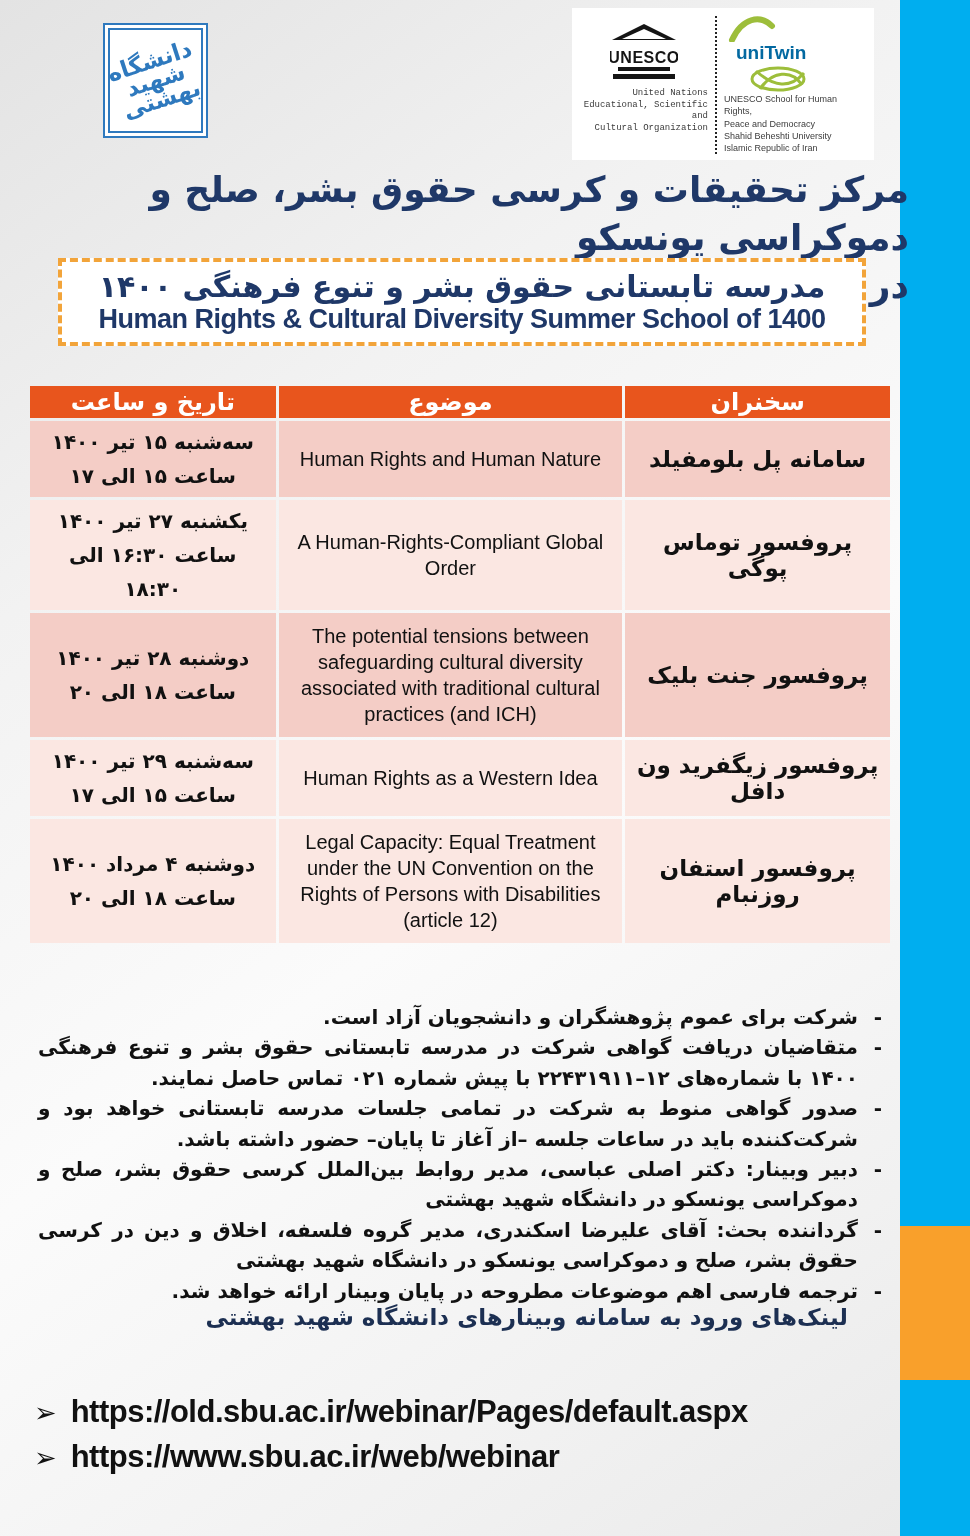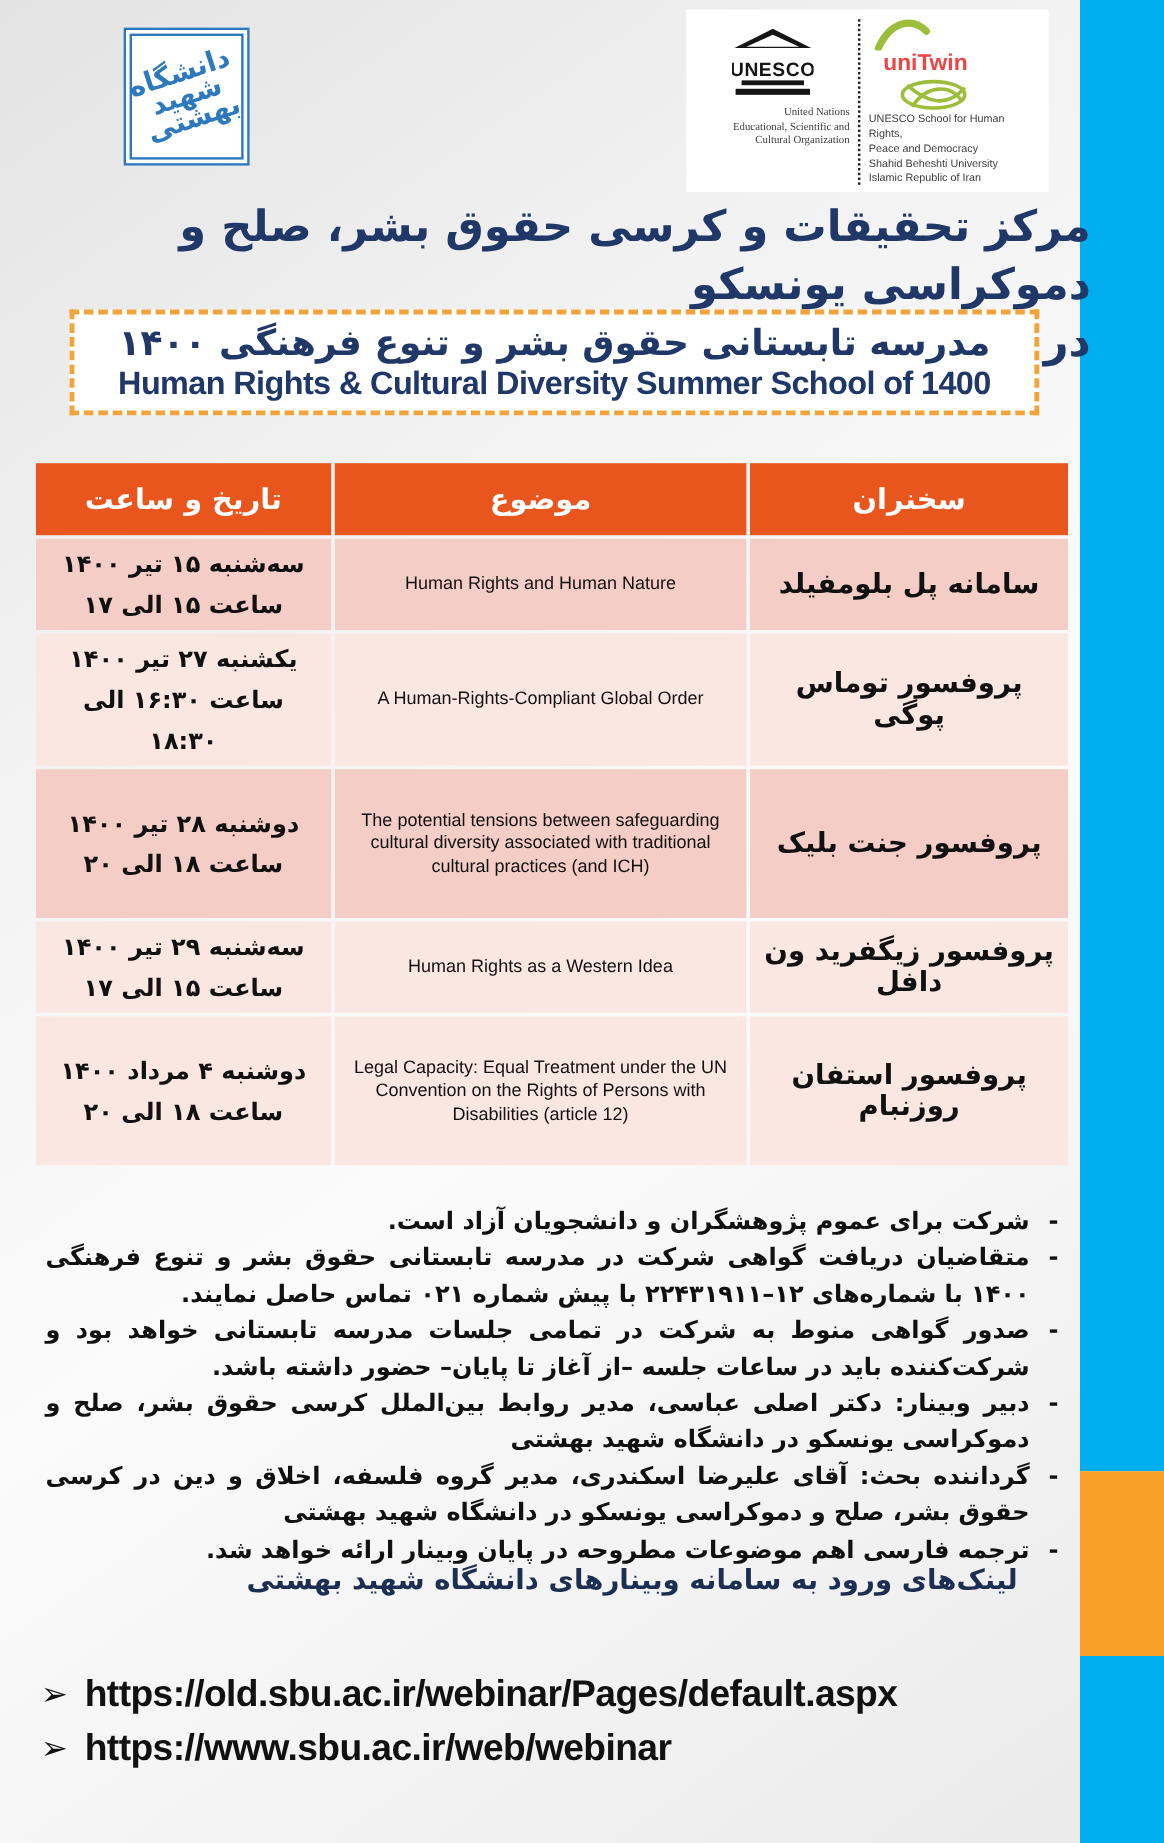--- a/index.html
+++ b/index.html
@@ -18,49 +18,49 @@
              display:flex;align-items:center;justify-content:center;overflow:hidden;}
   .sbu-cal{display:flex;flex-direction:column;color:#2E79BE;font-weight:bold;direction:rtl;
            transform:rotate(-18deg);text-align:center;font-size:23px;line-height:0.88;}
   
   .org-box{position:absolute;left:572px;top:8px;width:302px;height:152px;background:#fff;
            display:flex;padding:6px 8px;box-sizing:border-box;}
   .org-col{display:flex;flex-direction:column;}
   .unesco-col{width:128px;align-items:center;}
   .unesco-temple{margin-top:10px;}
   .unesco-caption{margin-top:8px;width:100%;text-align:right;font-size:9px;line-height:1.3;
-                  color:#3c3c3c;font-family:Liberation Serif, serif;}
+                  color:#3c3c3c;font-family:Liberation Mono, monospace;}
   .org-divider{border-left:2px dotted #222;margin:2px 7px 0 7px;}
   .unitwin-col{flex:1;}
   .unitwin-logo{position:relative;height:80px;}
   .ut-swoosh{position:absolute;left:4px;top:0;}
-  .ut-word{position:absolute;left:12px;top:28px;color:#ef4444;font-size:19px;font-weight:bold;
+  .ut-word{position:absolute;left:12px;top:28px;color:#0369a1;font-size:19px;font-weight:bold;
            font-family:"Liberation Sans",sans-serif;}
   .ut-globe{position:absolute;left:22px;top:48px;}
   .unitwin-caption{font-size:9px;line-height:1.35;color:#3c3c3c;font-family:"Liberation Sans",sans-serif;}
   
   .fa-header{position:absolute;left:44px;top:166px;width:865px;text-align:right;direction:rtl;
              color:#1F3868;font-weight:bold;font-size:36px;line-height:1.33;}
   
   .title-box{position:absolute;left:58px;top:258px;width:808px;height:88px;background:#fff;
              border:4px dashed #F2A43A;box-sizing:border-box;
              display:flex;flex-direction:column;align-items:center;justify-content:center;}
   .title-fa{direction:rtl;color:#1F3868;font-weight:bold;font-size:30px;line-height:1.2;}
   .title-en{color:#1F3868;font-weight:bold;font-size:27px;letter-spacing:-0.5px;line-height:1.1;
             font-family:"Liberation Sans",sans-serif;text-align:center;}
   
   .schedule{position:absolute;left:27px;top:383px;width:866px;direction:rtl;
             border-collapse:separate;border-spacing:3px;}
-  .schedule th{background:#E8551D;color:#fff;font-weight:bold;font-size:24px;height:60px;padding:0;}
+  .schedule th{background:#E8551D;color:#fff;font-weight:bold;font-size:24px;height:32px;padding:0;}
   .schedule td{text-align:center;vertical-align:middle;color:#111;padding:4px 8px;}
   .col-speaker{width:262px;} .col-subject{width:340px;} .col-date{width:243px;}
   tr.odd td{background:#F4CDC6;} tr.even td{background:#FBE7E2;}
   tr.h-s td{height:68px;} tr.h-l td{height:116px;}
   td.speaker{font-weight:bold;font-size:23px;}
-  td.subject{direction:ltr;font-family:"Liberation Sans",sans-serif;font-size:15px;line-height:1.3;}
+  td.subject{direction:ltr;font-family:"Liberation Sans",sans-serif;font-size:20px;line-height:1.3;}
   td.date{font-weight:bold;font-size:20px;line-height:1.7;}
   
   .notes{position:absolute;right:86px;top:1002px;width:846px;direction:rtl;}
   .note{display:flex;direction:rtl;gap:14px;}
   .dash{flex:0 0 12px;font-weight:bold;font-size:20px;line-height:1.52;color:#111;text-align:center;}
   .note-text{flex:1;font-weight:bold;font-size:20px;line-height:1.52;text-align:justify;color:#111;}
   
   .links-caption{position:absolute;right:122px;top:1304px;direction:rtl;color:#1C2F52;
                  font-weight:bold;font-size:23px;}
   .links{position:absolute;left:34px;top:1394px;}

